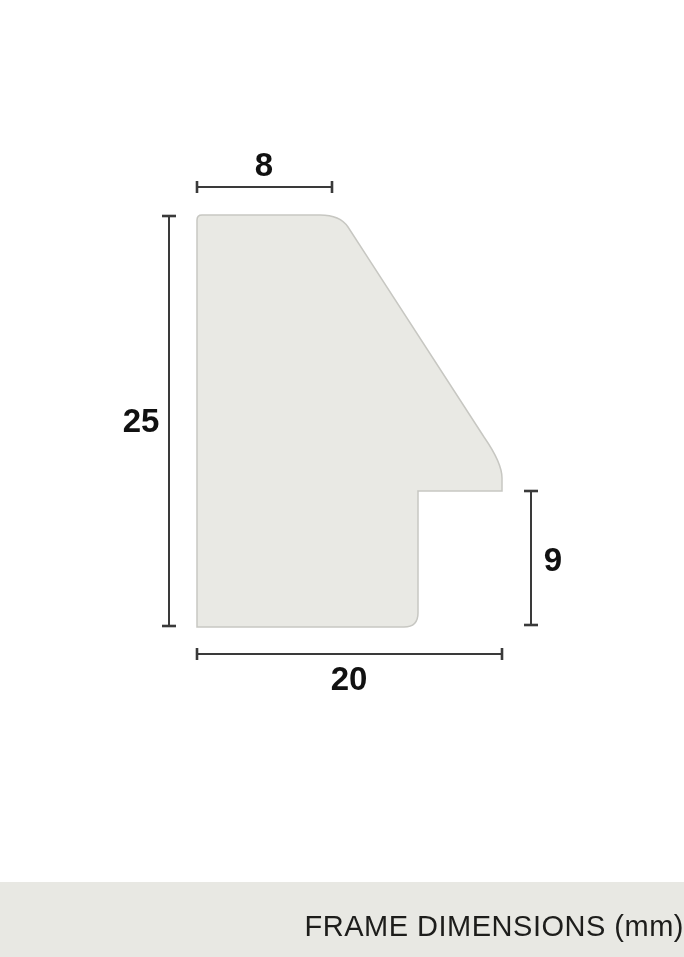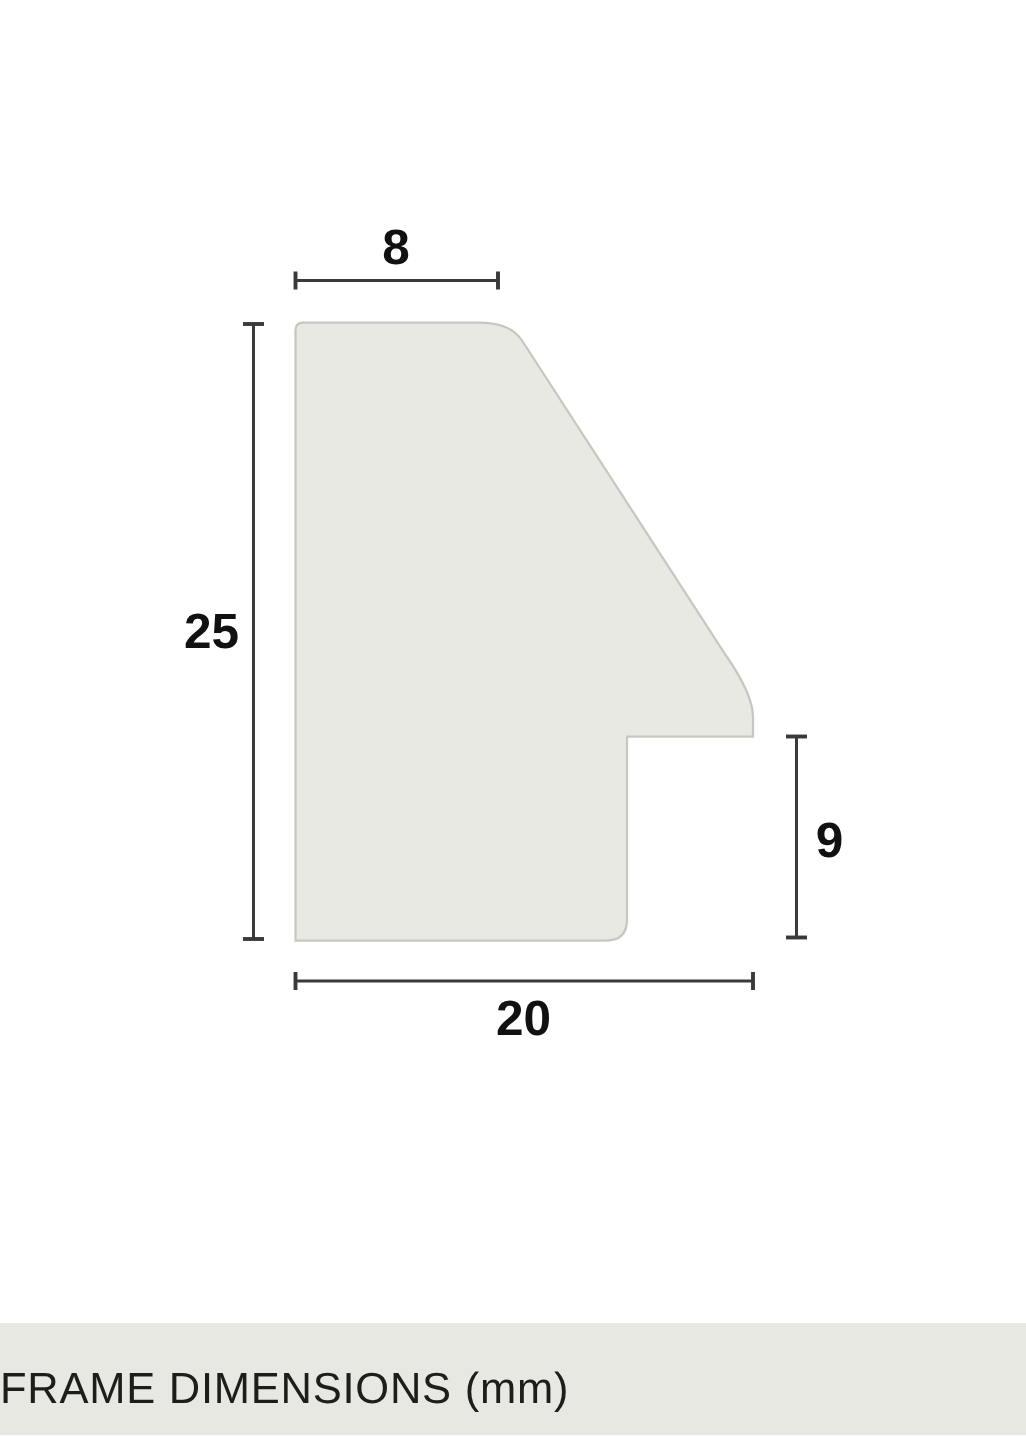--- a/index.html
+++ b/index.html
@@ -45,21 +45,21 @@
   }
   .footer-bar {
     position: absolute;
     left: 0;
     top: 882px;
     width: 684px;
     height: 75px;
     background: #e8e8e3;
     box-sizing: border-box;
     padding-top: 29px;
-    text-align: left;
+    text-align: right;
   }
   .footer-title {
     display: inline-block;
     font-family: "Liberation Sans", "DejaVu Sans", sans-serif;
     font-size: 29px;
     font-weight: 500;
     letter-spacing: 0.5px;
     color: #1d1d1b;
     line-height: 1.1;
   }

